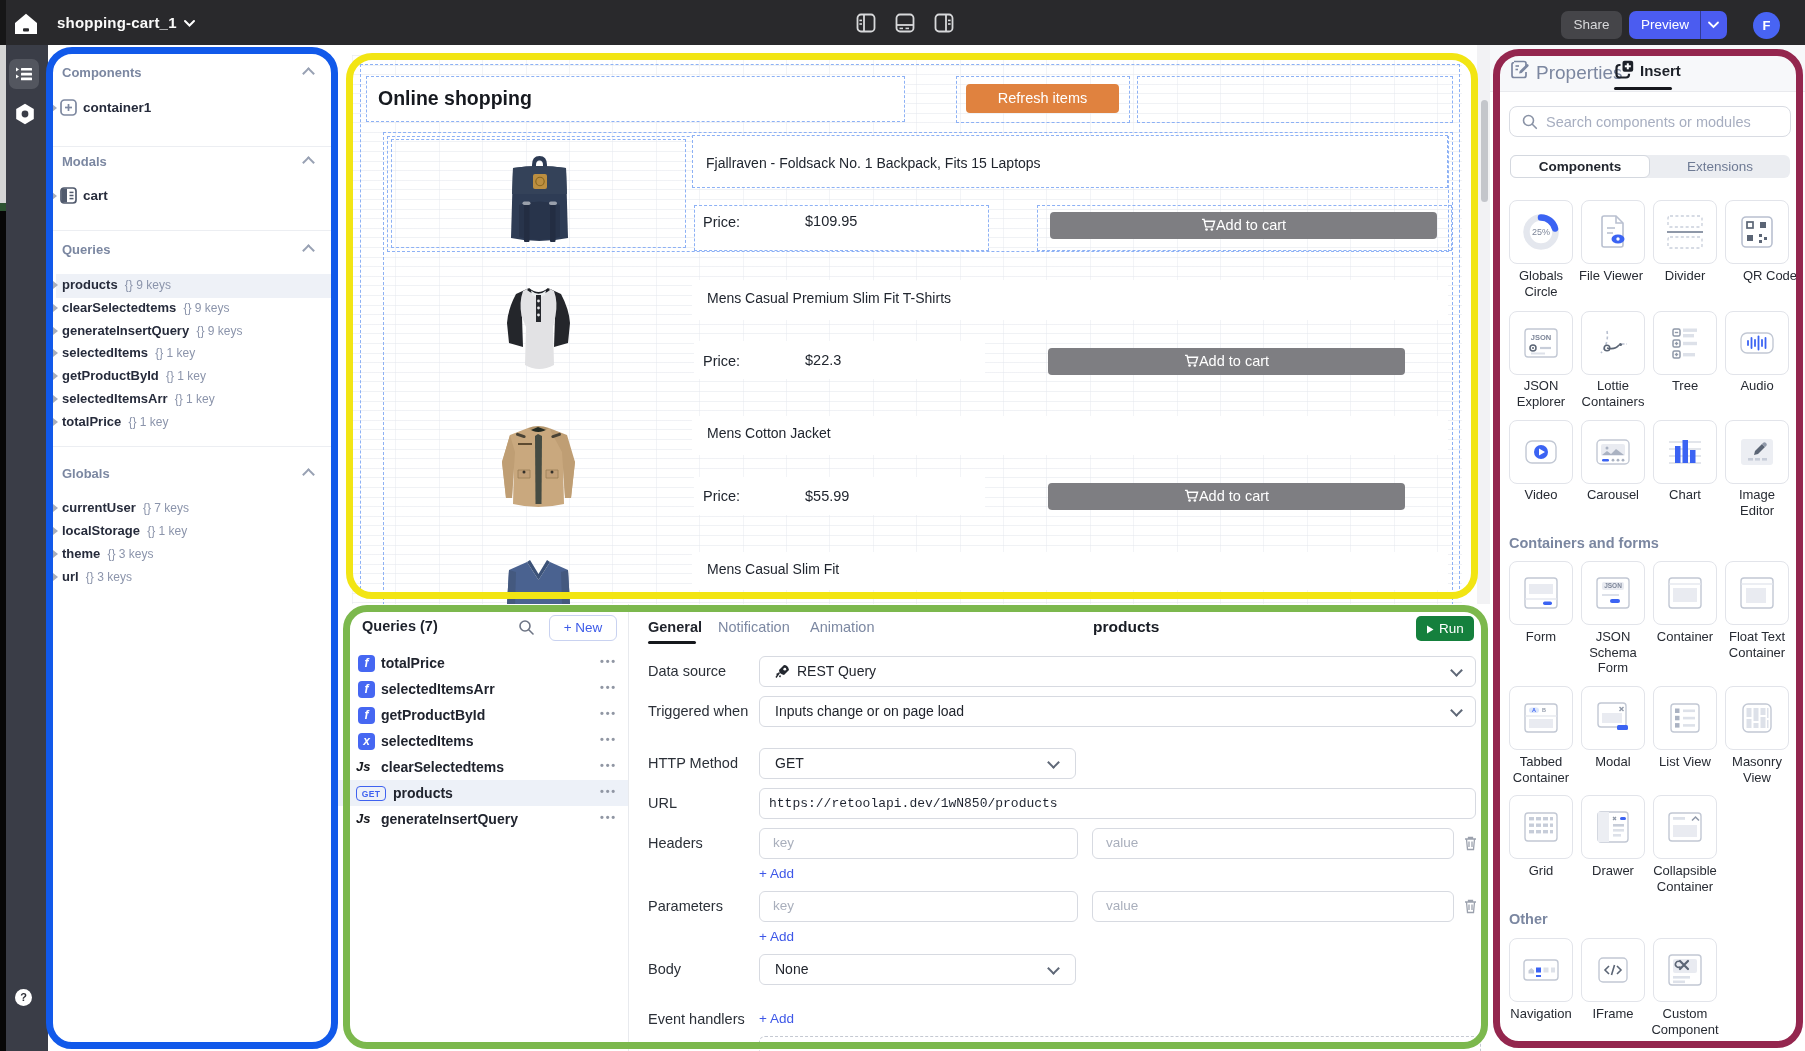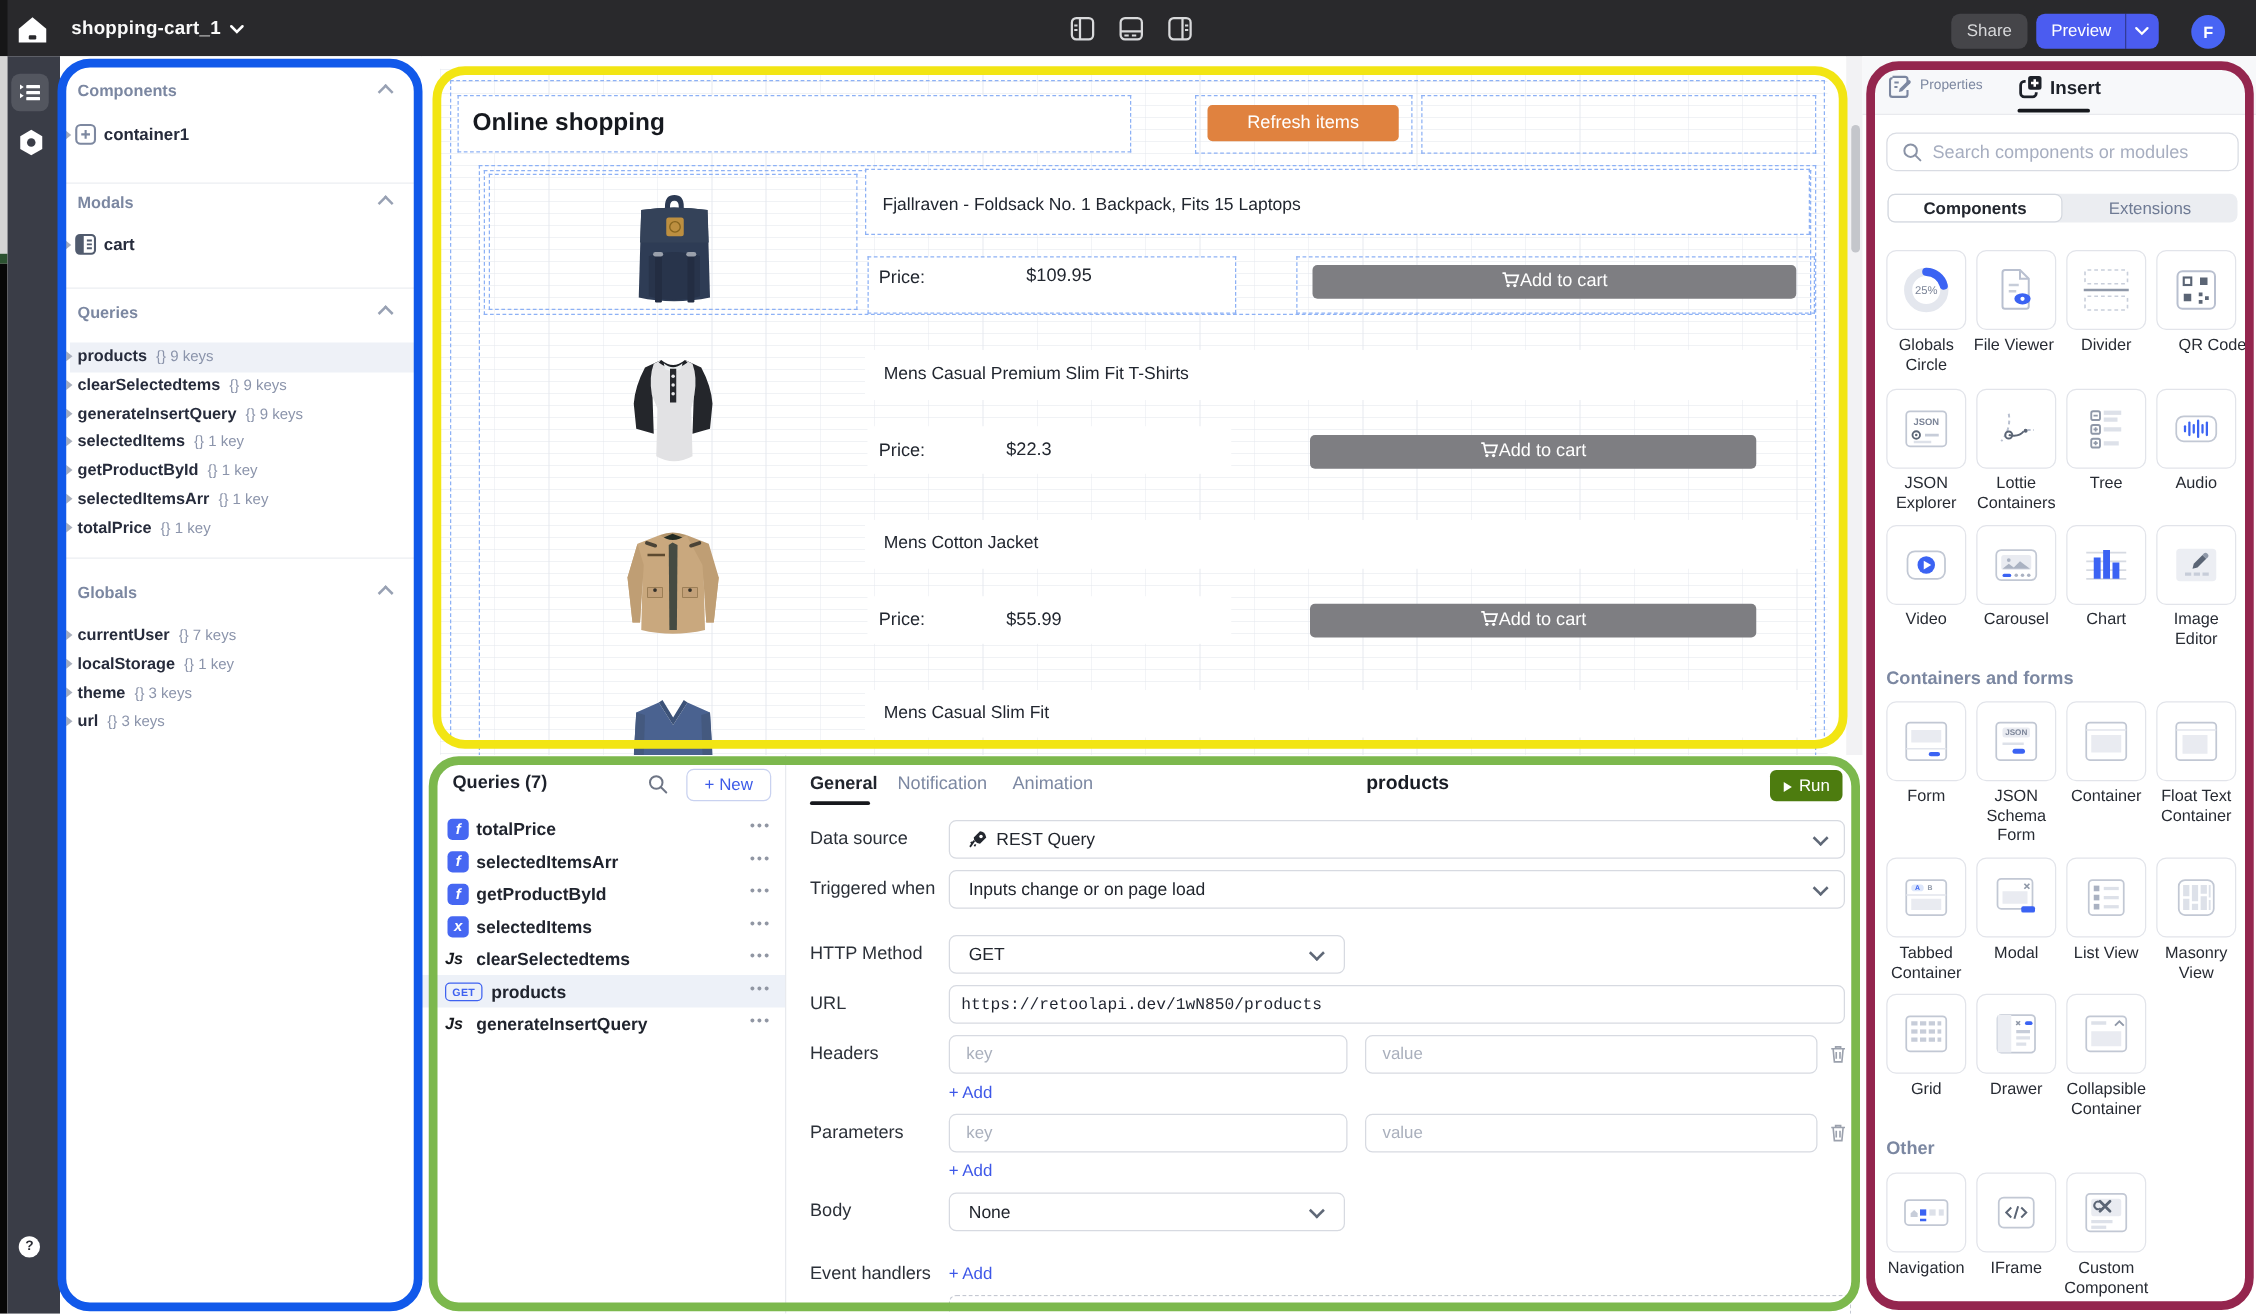--- a/index.html
+++ b/index.html
@@ -190,21 +190,21 @@
     <div class="dash" style="left:800px;top:31px;width:316px;height:47px"></div>
 
     <div class="dash" style="left:50px;top:91px;width:1062px;height:116px"></div>
     <div class="dash" style="left:54px;top:94px;width:295px;height:109px"></div>
     <div class="whitebox" style="left:356px;top:91px;width:754px;height:51px"></div>
     <div class="dash" style="left:355px;top:90px;width:756px;height:53px"></div>
     <div class="ptitle" style="left:369px;top:110px">Fjallraven - Foldsack No. 1 Backpack, Fits 15 Laptops</div>
     <div class="whitebox" style="left:358px;top:161px;width:293px;height:44px"></div>
     <div class="dash" style="left:357px;top:160px;width:295px;height:46px"></div>
     <div class="ptitle" style="left:366px;top:169px;font-size:14.5px">Price:</div>
-    <div class="ptitle" style="left:484px;top:168px;font-size:14.5px">$109.95</div>
+    <div class="ptitle" style="left:468px;top:168px;font-size:14.5px">$109.95</div>
     <div class="dash" style="left:700px;top:160px;width:415px;height:46px"></div>
     <div class="addcart" style="left:713px;top:167px;width:387px;height:27px;line-height:27px"><svg width="15" height="14" viewBox="0 0 16 15" style="vertical-align:-2px">
           <path d="M1 1.5 h2.2 l1.8 8 h7.6 l1.9-6 h-10.5" fill="none" stroke="#fff" stroke-width="1.5"></path>
           <circle cx="5.9" cy="12.3" r="1.4" fill="#fff"></circle>
           <circle cx="11.6" cy="12.3" r="1.4" fill="#fff"></circle>
         </svg>Add to cart</div>
 
     <div class="whitebox" style="left:355px;top:235px;width:756px;height:40px"></div>
     <div class="ptitle" style="left:370px;top:245px">Mens Casual Premium Slim Fit T-Shirts</div>
     <div class="whitebox" style="left:357px;top:296px;width:291px;height:38px"></div>
@@ -306,21 +306,21 @@
     <div class="abs" style="left:263px;top:155px;font-size:11px;color:#9096a3;letter-spacing:1.8px;font-weight:bold">•••</div>
     <div class="abs" style="left:263px;top:181px;font-size:11px;color:#9096a3;letter-spacing:1.8px;font-weight:bold">•••</div>
     <div class="abs" style="left:263px;top:207px;font-size:11px;color:#9096a3;letter-spacing:1.8px;font-weight:bold">•••</div>
     <div class="abs" style="left:291px;top:0;width:1px;height:447px;background:#e8eaee"></div>
 
     <div class="abs" style="left:311px;top:15px;font-size:14.5px;font-weight:600;color:#21252d">General</div>
     <div class="abs" style="left:311px;top:37px;width:48px;height:3px;background:#16181d;border-radius:2px"></div>
     <div class="abs" style="left:381px;top:15px;font-size:14.5px;color:#7c88a2">Notification</div>
     <div class="abs" style="left:473px;top:15px;font-size:14.5px;color:#7c88a2">Animation</div>
     <div class="abs" style="left:756px;top:14px;font-size:15.5px;font-weight:bold;color:#181c24">products</div>
-    <div class="abs" style="left:1079px;top:12px;width:58px;height:25px;background:#4d7c0f;border-radius:5px;color:#fff;font-size:13.5px;text-align:center;line-height:25px"><svg width="8" height="9" viewBox="0 0 8 9" style="vertical-align:-1px;margin-right:5px">
+    <div class="abs" style="left:1079px;top:12px;width:58px;height:25px;background:#15803d;border-radius:5px;color:#fff;font-size:13.5px;text-align:center;line-height:25px"><svg width="8" height="9" viewBox="0 0 8 9" style="vertical-align:-1px;margin-right:5px">
           <path d="M1 0.5 L7.5 4.5 L1 8.5 Z" fill="#fff"></path>
         </svg>Run</div>
     <div class="qlabel" style="left:311px;top:59px">Data source</div>
     <div class="qsel" style="left:422px;top:52px;width:717px;height:31px"></div>
     <svg class="abs" style="left:438px;top:60px" width="15" height="15" viewBox="0 0 15 15">
         <path d="M9 1 q4 0 5 5 l-5 5 q-5-1-5-5 Z" fill="#23272f"></path>
         <circle cx="9.8" cy="5.2" r="1.4" fill="#fff"></circle>
         <path d="M4.5 8.5 L1 13.5 M3 9.5 L1.5 10.5 M5.5 11.5 L4.5 13" stroke="#23272f" stroke-width="1.4"></path>
       </svg>
     <div class="abs" style="left:460px;top:59px;font-size:14px;color:#21252d">REST Query</div>
@@ -363,21 +363,21 @@
     <div class="abs" style="left:422px;top:432px;width:722px;height:30px;border:1px dashed #c5c9d2;border-radius:6px"></div>
   </div>
   <div class="abs" id="rpanel">
     <div id="rtabs"></div>
     <svg class="abs" style="left:21px;top:15px" width="19" height="19" viewBox="0 0 19 19">
       <path d="M3 1.5 h10 a2 2 0 0 1 2 2 v4 M15 12 v3.5 a2 2 0 0 1 -2 2 h-10 a2 2 0 0 1 -2-2 v-11 a2 2 0 0 1 2-2" fill="none" stroke="#7c87a0" stroke-width="1.7"></path>
       <path d="M17.2 6.5 l-6.5 6.5 l-2.6 0.6 l0.6-2.6 l6.5-6.5 q1-1 2 0 q1 1 0 2 Z" fill="#7c87a0"></path>
       <line x1="4.5" y1="6" x2="8" y2="6" stroke="#7c87a0" stroke-width="1.6"></line>
       <line x1="4.5" y1="9.5" x2="7" y2="9.5" stroke="#7c87a0" stroke-width="1.6"></line>
     </svg>
-    <div class="abs" style="left:46px;top:17px;font-size:11px;color:#7c87a0">Properties</div>
+    <div class="abs" style="left:46px;top:17px;font-size:19px;color:#7c87a0">Properties</div>
     <svg class="abs" style="left:125px;top:14px" width="20" height="20" viewBox="0 0 20 20">
       <rect x="1.5" y="6" width="12.5" height="12.5" rx="3" fill="none" stroke="#1d2129" stroke-width="2.2"></rect>
       <rect x="6.5" y="0.8" width="12.7" height="13" rx="3" fill="#1d2129" stroke="#f7f8fa" stroke-width="2"></rect>
       <line x1="12.8" y1="4.3" x2="12.8" y2="10.3" stroke="#fff" stroke-width="2"></line>
       <line x1="9.8" y1="7.3" x2="15.8" y2="7.3" stroke="#fff" stroke-width="2"></line>
     </svg>
     <div class="abs" style="left:150px;top:17px;font-size:15px;font-weight:600;color:#1d2129">Insert</div>
     <div class="abs" style="left:124px;top:42px;width:58px;height:3px;background:#16181d;border-radius:2px"></div>
     <div class="abs" style="left:19px;top:61px;width:282px;height:31px;border:1px solid #d9dce3;border-radius:8px;background:#fff"></div>
     <svg class="abs" style="left:32px;top:69px" width="16" height="16" viewBox="0 0 16 16">

